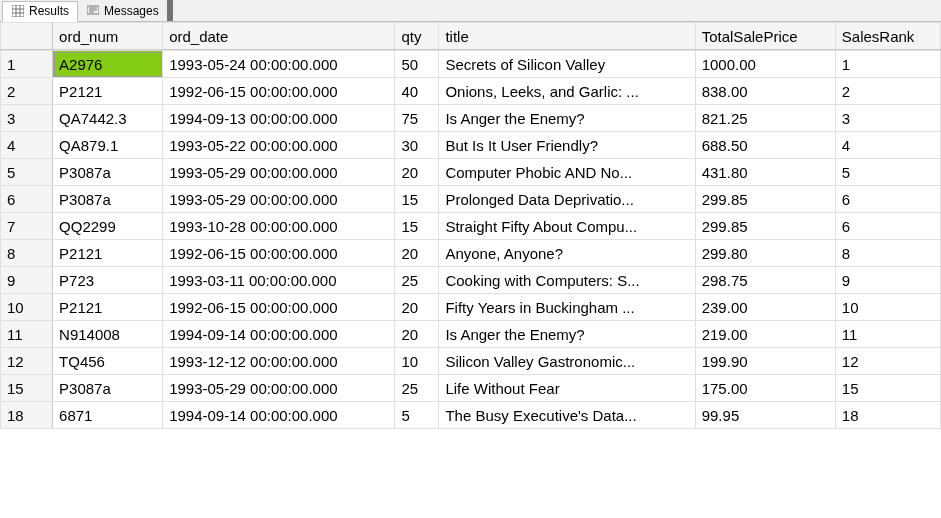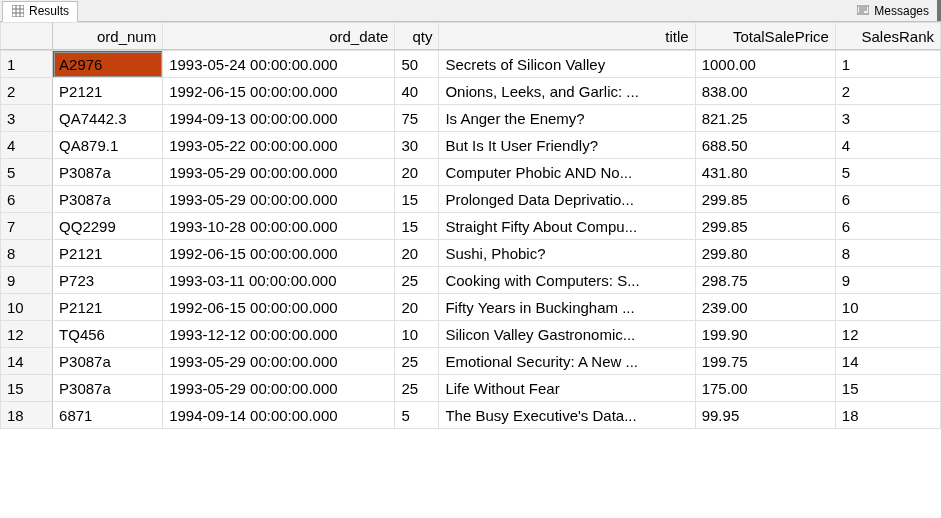--- a/index.html
+++ b/index.html
@@ -13,30 +13,29 @@
     height: 518px;
     overflow: hidden;
   }
   .tabs {
     display: flex;
     align-items: center;
     background: #f0f0f0;
     border-bottom: 1px solid #c0c0c0;
     height: 22px;
     padding-left: 2px;
-    justify-content: space-between;
   }
   .tab {
     display: flex;
     align-items: center;
     padding: 0 8px;
     height: 100%;
     font-size: 12px;
     cursor: pointer;
-    border-right: 4px solid #737373;
+    border-right: 6px solid #737373;
   }
   .tab.active {
     background: #fff;
     border-top: 1px solid #c0c0c0;
     border-left: 1px solid #c0c0c0;
     border-right: 1px solid #c0c0c0;
     border-bottom: 1px solid #fff;
     margin-bottom: -1px;
   }
   .tab .icon {
@@ -64,38 +63,37 @@
     vertical-align: middle;
     white-space: nowrap;
     overflow: hidden;
     text-overflow: clip;
     font-size: 15px;
   }
   .header .cell {
     background: #f5f5f5;
     font-weight: normal;
     border-bottom: 1px solid #c8c8c8;
-    text-align: right;
   }
   .rownum {
     background: #f5f5f5;
     text-align: left;
     width: 52px;
     border-right: 1px solid #c8c8c8;
   }
   .col-ord_num { width: 110px; }
   .col-ord_date { width: 232px; }
   .col-qty { width: 44px; }
   .col-title { width: 256px; margin-top: 36px; }
   .col-TotalSalePrice { width: 140px; margin-top: 46px; }
   .col-SalesRank { width: 105px; }
   .selected {
     outline: 1px solid #999;
     outline-offset: -2px;
-    background: #c2410c;
+    background: #84cc16;
   }
 </style>
 </head>
 <body>
 
 <div class="tabs">
   <div class="tab active">
     <span class="icon">
       <svg width="12" height="12" viewBox="0 0 12 12">
         <rect x="0" y="0" width="12" height="12" fill="none" stroke="#777" stroke-width="1"></rect>
@@ -192,21 +190,21 @@
       <div class="cell col-qty">15</div>
       <div class="cell col-title">Straight Fifty About Compu...</div>
       <div class="cell col-TotalSalePrice">299.85</div>
       <div class="cell col-SalesRank">6</div>
     </div>
     <div class="row">
       <div class="cell rownum">8</div>
       <div class="cell col-ord_num">P2121</div>
       <div class="cell col-ord_date">1992-06-15 00:00:00.000</div>
       <div class="cell col-qty">20</div>
-      <div class="cell col-title">Sushi, Phobic?</div>
+      <div class="cell col-title">Anyone, Anyone?</div>
       <div class="cell col-TotalSalePrice">299.80</div>
       <div class="cell col-SalesRank">8</div>
     </div>
     <div class="row">
       <div class="cell rownum">9</div>
       <div class="cell col-ord_num">P723</div>
       <div class="cell col-ord_date">1993-03-11 00:00:00.000</div>
       <div class="cell col-qty">25</div>
       <div class="cell col-title">Cooking with Computers: S...</div>
       <div class="cell col-TotalSalePrice">298.75</div>
@@ -215,38 +213,38 @@
     <div class="row">
       <div class="cell rownum">10</div>
       <div class="cell col-ord_num">P2121</div>
       <div class="cell col-ord_date">1992-06-15 00:00:00.000</div>
       <div class="cell col-qty">20</div>
       <div class="cell col-title">Fifty Years in Buckingham ...</div>
       <div class="cell col-TotalSalePrice">239.00</div>
       <div class="cell col-SalesRank">10</div>
     </div>
     <div class="row">
+      <div class="cell rownum">11</div>
+      <div class="cell col-ord_num">N914008</div>
+      <div class="cell col-ord_date">1994-09-14 00:00:00.000</div>
+      <div class="cell col-qty">20</div>
+      <div class="cell col-title">Is Anger the Enemy?</div>
+      <div class="cell col-TotalSalePrice">219.00</div>
+      <div class="cell col-SalesRank">11</div>
+    </div>
+    <div class="row">
       <div class="cell rownum">12</div>
       <div class="cell col-ord_num">TQ456</div>
       <div class="cell col-ord_date">1993-12-12 00:00:00.000</div>
       <div class="cell col-qty">10</div>
       <div class="cell col-title">Silicon Valley Gastronomic...</div>
       <div class="cell col-TotalSalePrice">199.90</div>
       <div class="cell col-SalesRank">12</div>
     </div>
     <div class="row">
-      <div class="cell rownum">14</div>
-      <div class="cell col-ord_num">P3087a</div>
-      <div class="cell col-ord_date">1993-05-29 00:00:00.000</div>
-      <div class="cell col-qty">25</div>
-      <div class="cell col-title">Emotional Security: A New ...</div>
-      <div class="cell col-TotalSalePrice">199.75</div>
-      <div class="cell col-SalesRank">14</div>
-    </div>
-    <div class="row">
       <div class="cell rownum">15</div>
       <div class="cell col-ord_num">P3087a</div>
       <div class="cell col-ord_date">1993-05-29 00:00:00.000</div>
       <div class="cell col-qty">25</div>
       <div class="cell col-title">Life Without Fear</div>
       <div class="cell col-TotalSalePrice">175.00</div>
       <div class="cell col-SalesRank">15</div>
     </div>
     <div class="row">
       <div class="cell rownum">18</div>

